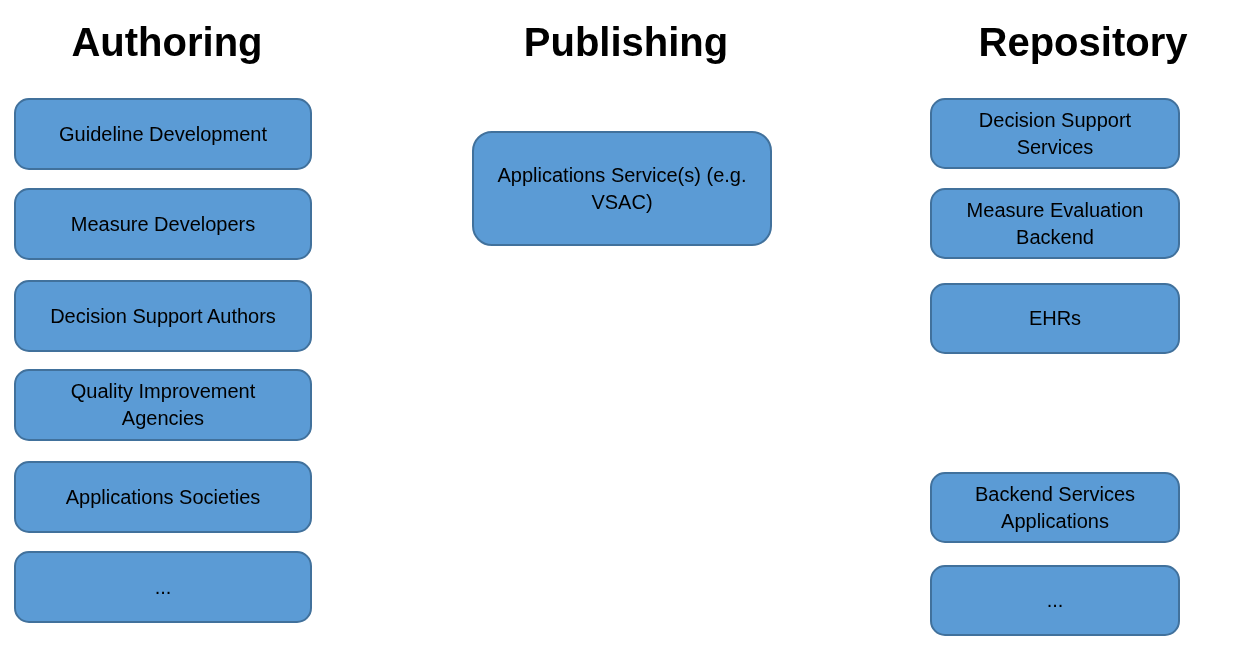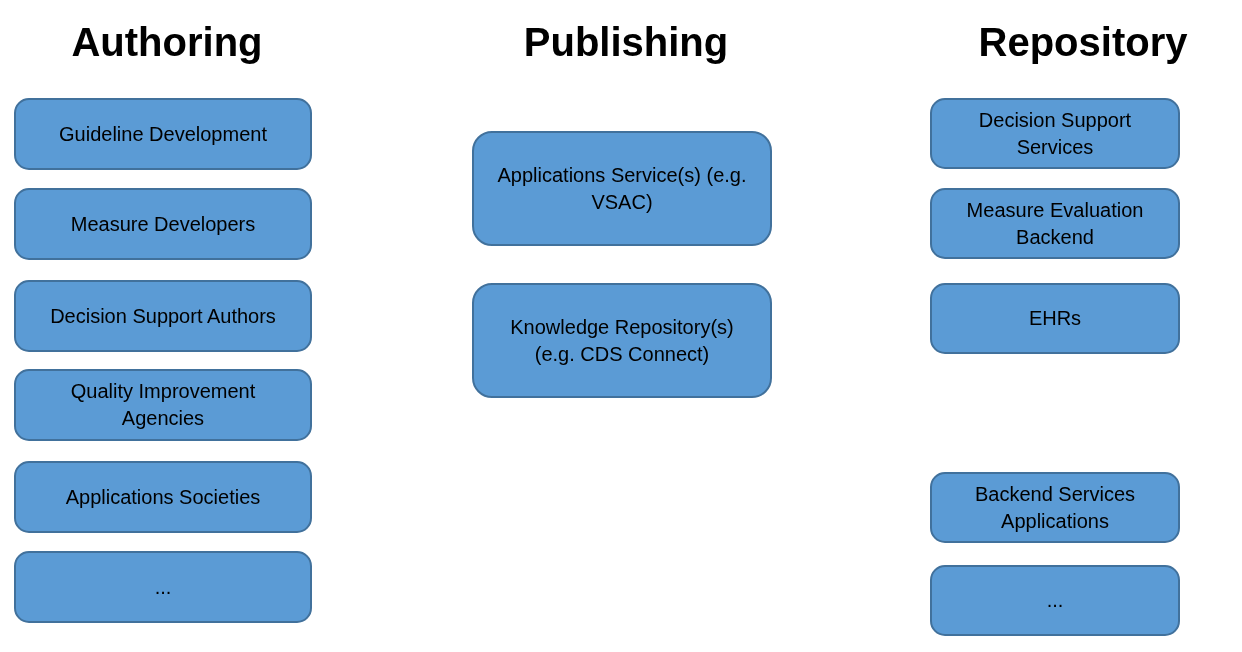--- a/index.html
+++ b/index.html
@@ -61,22 +61,20 @@
   <div class="node c1" style="top:98px">Guideline Development</div>
   <div class="node c1" style="top:188px">Measure Developers</div>
   <div class="node c1" style="top:280px">Decision Support Authors</div>
   <div class="node c1" style="top:369px">Quality Improvement
 Agencies</div>
   <div class="node c1" style="top:461px">Applications Societies</div>
   <div class="node c1" style="top:551px">...</div>
 
   <div class="node c2" style="top:131px">Applications Service(s) (e.g.
 VSAC)</div>
-  <div class="node c2" style="top:283px">Knowledge Repository(s)
-(e.g. CDS Connect)</div>
 
   <div class="node c3" style="top:98px">Decision Support Services</div>
   <div class="node c3" style="top:188px">Measure Evaluation Backend</div>
   <div class="node c3" style="top:283px">EHRs</div>
   <div class="node c3" style="top:472px">Backend Services
 Applications</div>
   <div class="node c3" style="top:565px">...</div>
 
 </div>
 

